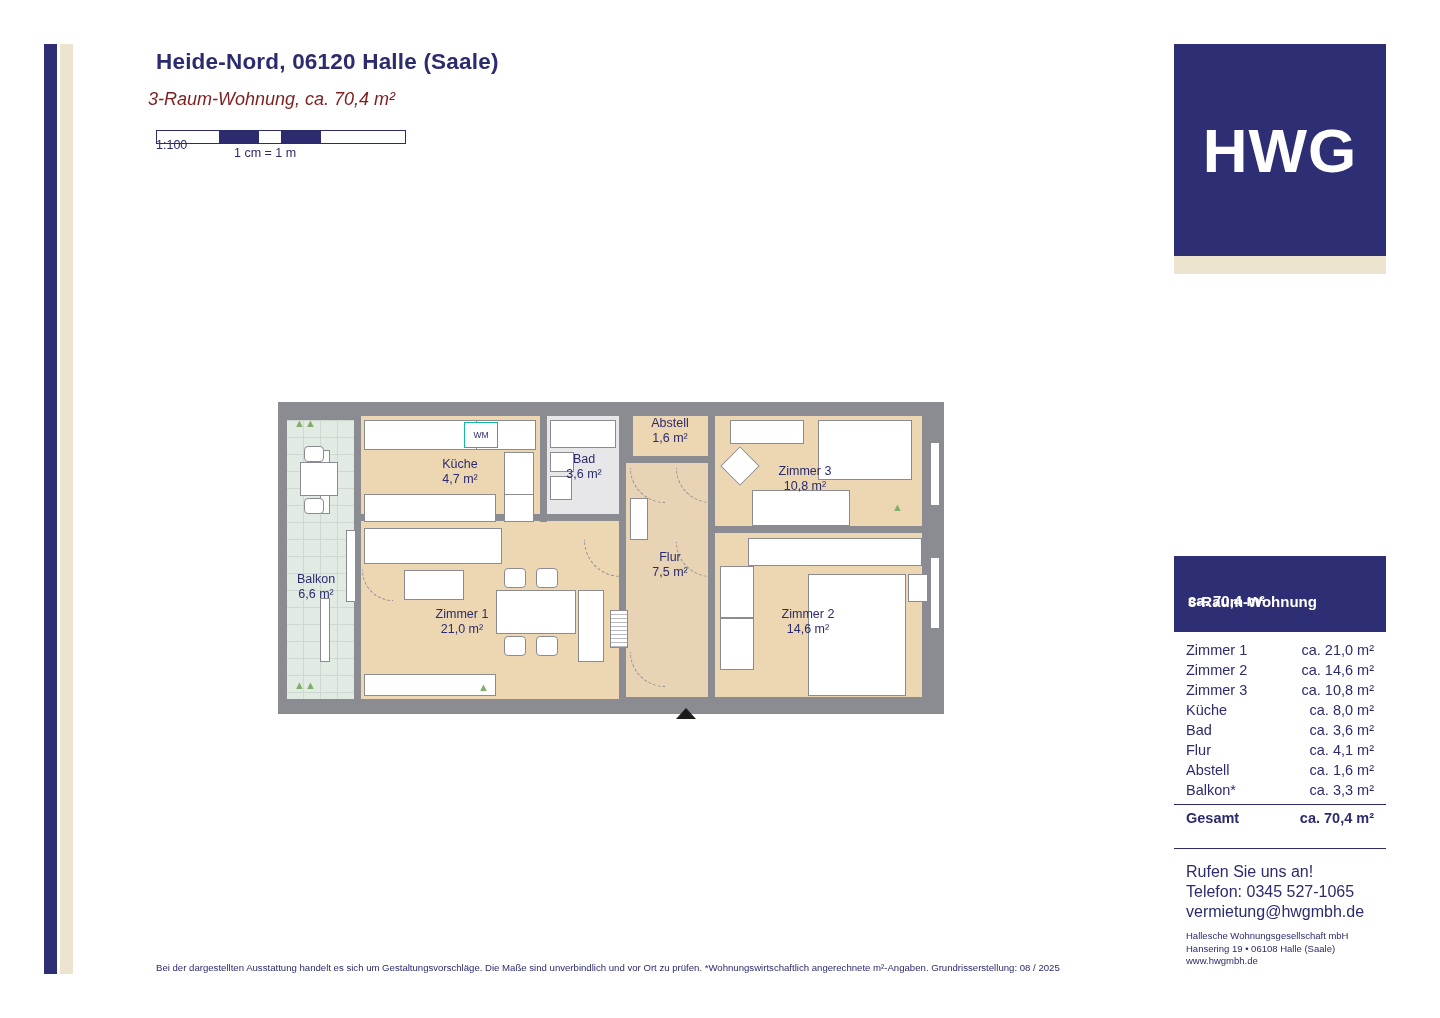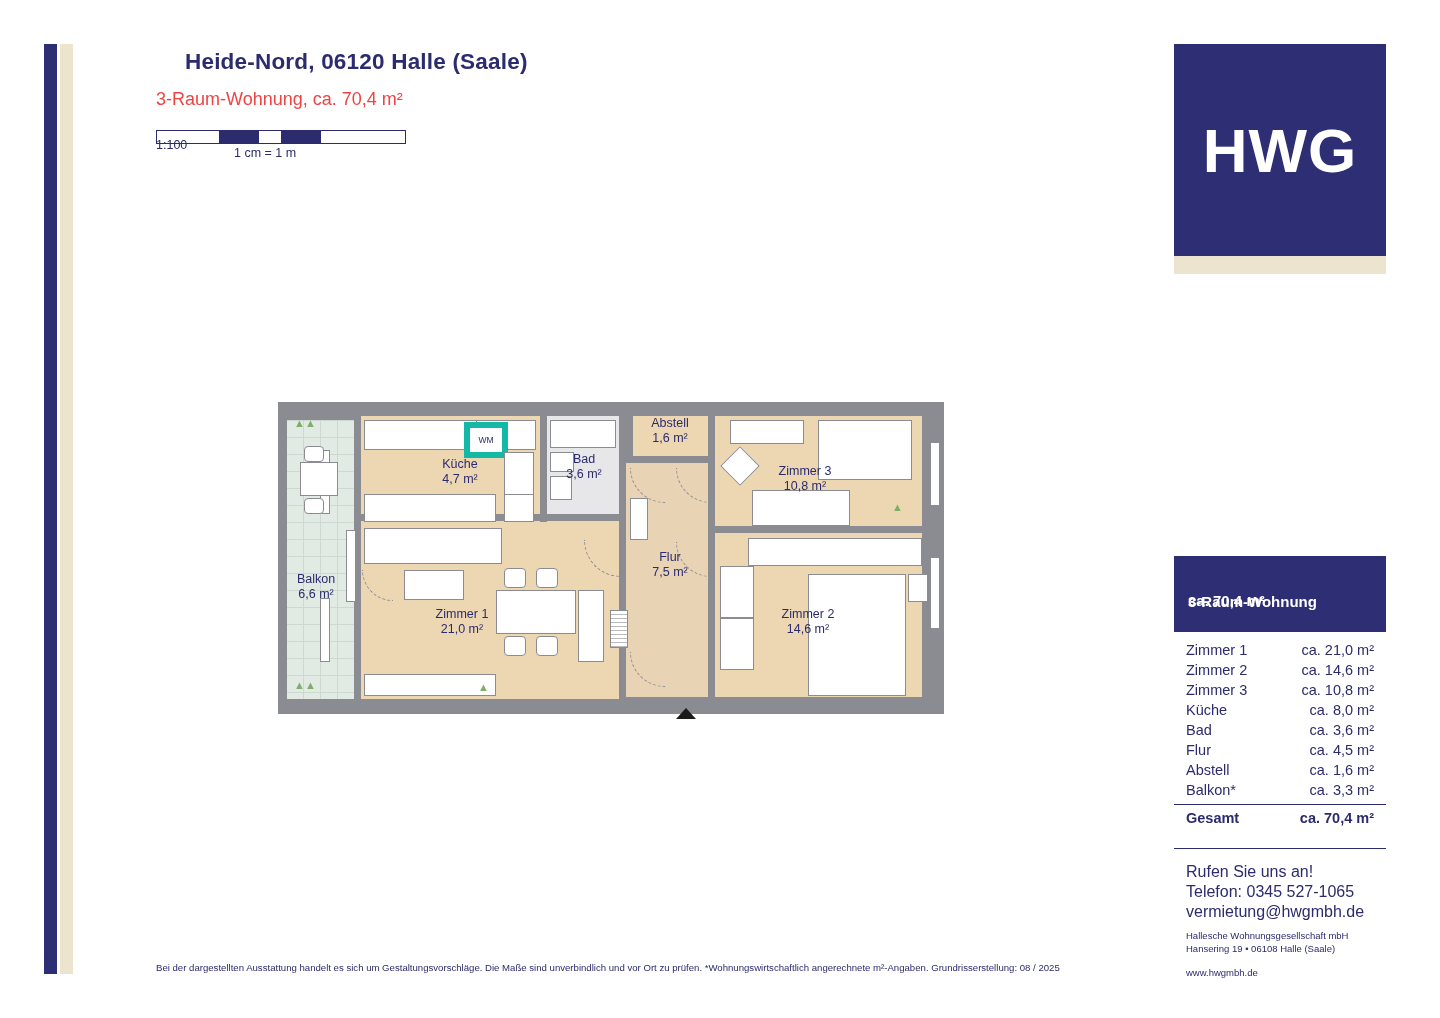--- a/index.html
+++ b/index.html
@@ -6,22 +6,22 @@
   body{
     width:1440px;height:1018px;background:#ffffff;
     font-family:"Liberation Sans", sans-serif;
     color:#2b2b6e;position:relative;overflow:hidden;
   }
   
   .leftbar1{position:absolute;left:44px;top:44px;width:13px;height:930px;background:#2e2e74;}
   .leftbar2{position:absolute;left:60px;top:44px;width:13px;height:930px;background:#ece4cf;}
 
   
-  .title{position:absolute;left:156px;top:49px;font-size:22.5px;font-weight:bold;letter-spacing:.2px;color:#2b2b6e;margin-left:29px;}
-  .subtitle{position:absolute;left:156px;top:89px;font-size:18px;color:#ef4444;}
+  .title{position:absolute;left:156px;top:49px;font-size:22.5px;font-weight:bold;letter-spacing:.2px;color:#2b2b6e;}
+  .subtitle{position:absolute;left:148px;top:89px;font-size:18px;color:#7f1d1d;font-style:italic;}
 
   
   .scalewrap{position:absolute;left:156px;top:130px;width:248px;height:12px;border:1px solid #2b2b6e;display:flex;}
   .scalewrap div{height:100%;}
   .sc-dark{background:#2b2b6e;}
   .sc-light{background:#ffffff;}
   .scale-label{position:absolute;left:156px;top:138px;font-size:12.5px;color:#2b2b6e;}
   .scale-label2{position:absolute;left:234px;top:146px;font-size:12.5px;color:#2b2b6e;}
 
   
@@ -50,21 +50,21 @@
   .wall{position:absolute;background:#8b8b92;}
   .room{position:absolute;background:#edd7b2;}
   .tilefloor{position:absolute;background:#dfe8e2;}
   .hall{position:absolute;background:#e8d4b4;}
   .lbl{position:absolute;font-size:12.5px;color:#2b2b6e;text-align:center;line-height:15px;white-space:nowrap;}
   .furn{position:absolute;background:#ffffff;border:1px solid #8b8b92;}
   .thin{position:absolute;border:1px solid #8b8b92;background:#fff;}
   .green{position:absolute;color:#7fae6a;font-size:11px;line-height:11px;}
   .doorarc{position:absolute;border-left:1px dashed #8b8b92;border-bottom:1px dashed #8b8b92;border-radius:0 0 0 100%;}
   .entry-tri{position:absolute;width:0;height:0;border-left:10px solid transparent;border-right:10px solid transparent;border-bottom:11px solid #1b1b1b;}
-  .wm{position:absolute;background:#fff;border:6px solid #14b8a6;font-size:8.5px;color:#2b2b6e;display:flex;align-items:center;justify-content:center;}
+  .wm{position:absolute;background:#fff;border:1px solid #14b8a6;font-size:8.5px;color:#2b2b6e;display:flex;align-items:center;justify-content:center;}
 </style>
 </head>
 <body>
 
 <div class="leftbar1"></div>
 <div class="leftbar2"></div>
 
 <div class="title">Heide-Nord, 06120 Halle (Saale)</div>
 <div class="subtitle">3-Raum-Wohnung, ca. 70,4 m²</div>
 
@@ -104,21 +104,21 @@
   <div class="prow">
       <span>Küche</span>
       <span>ca. 8,0 m²</span>
     </div>
   <div class="prow">
       <span>Bad</span>
       <span>ca. 3,6 m²</span>
     </div>
   <div class="prow">
       <span>Flur</span>
-      <span>ca. 4,5 m²</span>
+      <span>ca. 4,1 m²</span>
     </div>
   <div class="prow">
       <span>Abstell</span>
       <span>ca. 1,6 m²</span>
     </div>
   <div class="prow">
       <span>Balkon*</span>
       <span>ca. 3,3 m²</span>
     </div>
   <div class="prow total">
@@ -126,21 +126,21 @@
       <span>ca. 70,4 m²</span>
     </div>
 </div>
 
 <div class="panel-contact">
   <div class="line">Rufen Sie uns an!</div>
   <div class="line">Telefon: 0345 527-1065</div>
   <div class="line">vermietung@hwgmbh.de</div>
   <div class="small">Hallesche Wohnungsgesellschaft mbH</div>
   <div class="small" style="margin-top:0">Hansering 19 • 06108 Halle (Saale)</div>
-  <div class="small" style="margin-top:12px">www.hwgmbh.de</div>
+  <div class="small" style="margin-top:0">www.hwgmbh.de</div>
 </div>
 
 <div class="footnote">Bei der dargestellten Ausstattung handelt es sich um Gestaltungsvorschläge. Die Maße sind unverbindlich und vor Ort zu prüfen. *Wohnungswirtschaftlich angerechnete m²-Angaben. Grundrisserstellung:  08 / 2025</div>
 
 <div class="plan">
 
   <div class="wall" style="left:0;top:0;width:666px;height:312px;"></div>
 
   <div class="tilefloor" style="left:8px;top:18px;width:68px;height:282px;
       background-image:linear-gradient(#cdd9d0 1px,transparent 1px),linear-gradient(90deg,#cdd9d0 1px,transparent 1px);background-size:17px 17px;background-color:#e2eae4;"></div>

